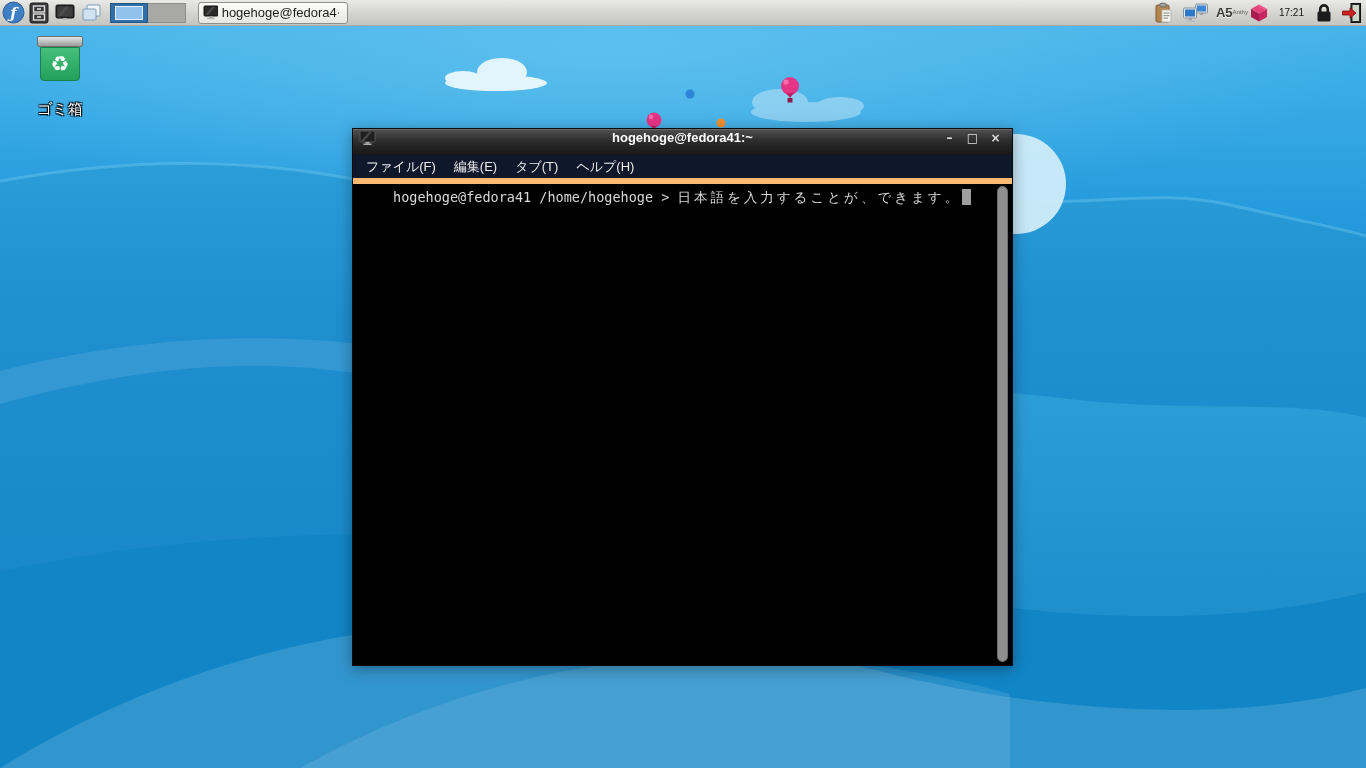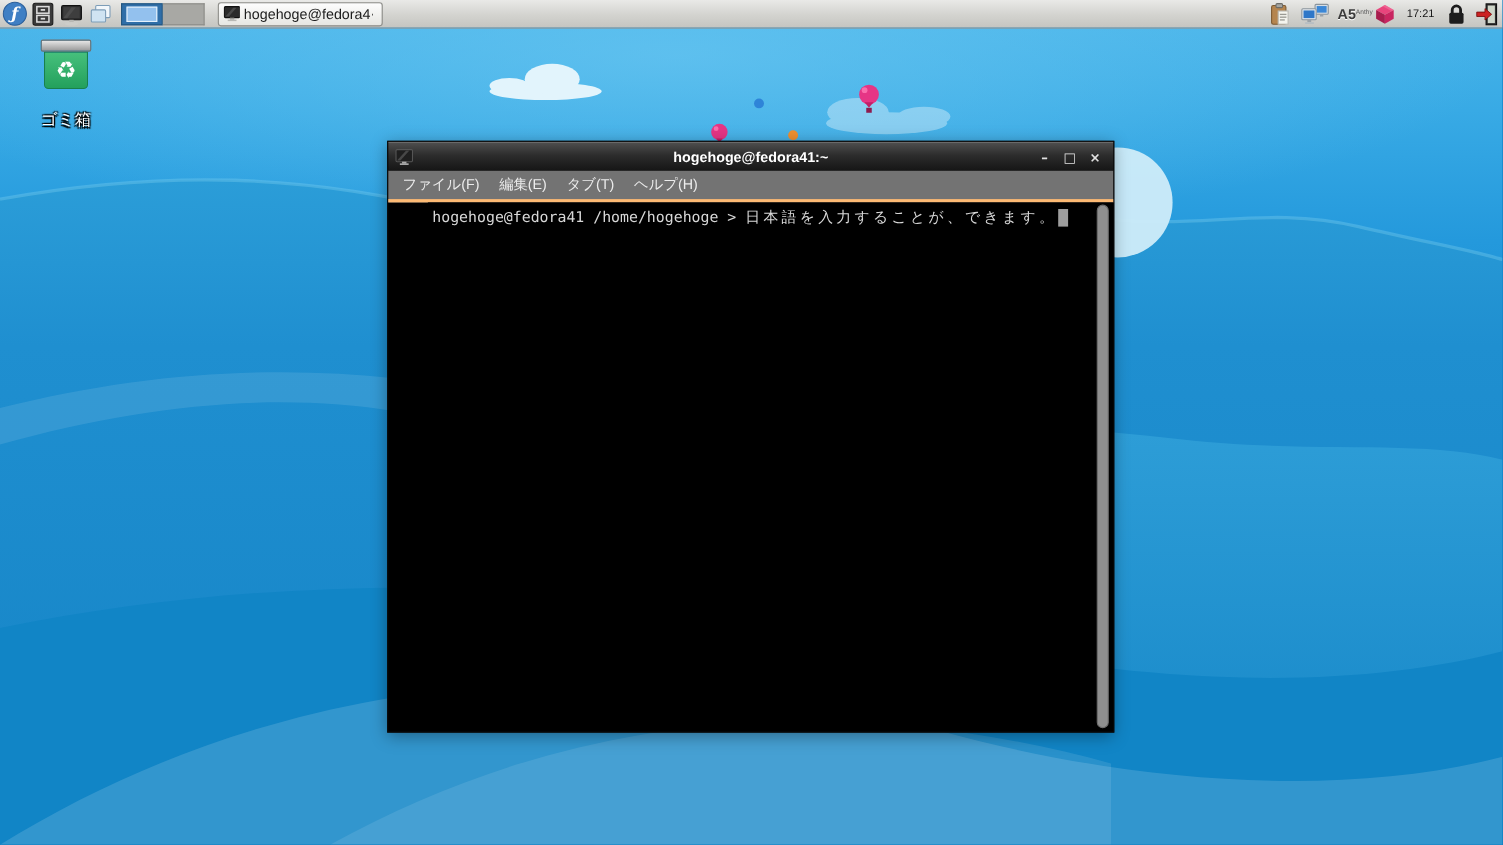--- a/index.html
+++ b/index.html
@@ -40,29 +40,29 @@
     border:1px solid #19814a;border-radius:0 0 4px 4px;box-sizing:border-box;
     display:flex;align-items:center;justify-content:center;}
   .trash .recycle{color:#fff;font-size:21px;line-height:1;font-family:"DejaVu Sans",sans-serif;}
   .trash .tlabel{margin-top:19px;font-size:15px;color:#fff;
     text-shadow:1px 1px 1px #000,-1px 1px 1px #000,1px -1px 1px #000,-1px -1px 1px #000;}
 
   
   .term{position:absolute;left:352px;top:128px;width:661px;height:538px;z-index:20;
     border:1px solid #0a0a0a;box-sizing:border-box;background:#000;box-shadow:0 3px 14px rgba(0,0,0,.35);}
   .titlebar{height:26px;background:linear-gradient(180deg,#4d4d4d 0%,#2c2c2c 45%,#161616 100%);
-    border-top:1px solid #6a6a6a;box-sizing:border-box;display:flex;align-items:center;position:relative;}
+    border-top:1px solid #6a6a6a;box-sizing:border-box;display:flex;align-items:flex-start;position:relative;}
   .titlebar .wicon{margin-left:6px;display:flex;}
   .titlebar .title{position:absolute;left:0;right:0;text-align:center;
     font-size:13px;font-weight:bold;color:#fff;}
   .winbtns{margin-left:auto;display:flex;align-items:center;gap:6px;padding-right:8px;z-index:2;}
   .winbtns .wb{width:17px;height:16px;display:flex;align-items:center;justify-content:center;
     color:#e0e0e0;font-size:12px;font-weight:bold;font-family:"DejaVu Sans",sans-serif;cursor:default;}
-  .menubar{height:29px;background:#737373;display:flex;align-items:center;padding-left:4px;
-    border-bottom:3px solid #fdba74;box-sizing:border-box;}
+  .menubar{height:29px;background:#0f172a;display:flex;align-items:center;padding-left:4px;
+    border-bottom:6px solid #fdba74;box-sizing:border-box;}
   .menubar .mitem{color:#ececec;font-size:13px;padding:0 9px;height:100%;display:flex;align-items:center;}
   .screen{position:relative;height:480px;background:#000;overflow:hidden;
     font-family:"DejaVu Sans Mono","Liberation Mono",monospace;margin-left:36px;}
   .promptline{position:absolute;left:4px;top:5px;white-space:nowrap;font-size:13.5px;color:#d8d8d8;}
   .promptline .jp{letter-spacing:3px;}
   .cursor{display:inline-block;width:9px;height:16px;background:#9e9e9e;vertical-align:text-bottom;margin-left:1px;}
   .vscroll{position:absolute;top:2px;bottom:2px;right:4px;width:11px;background:#8f8f8f;
     border:1px solid #6d6d6d;border-radius:6px;box-sizing:border-box;}
 </style>
 </head>

